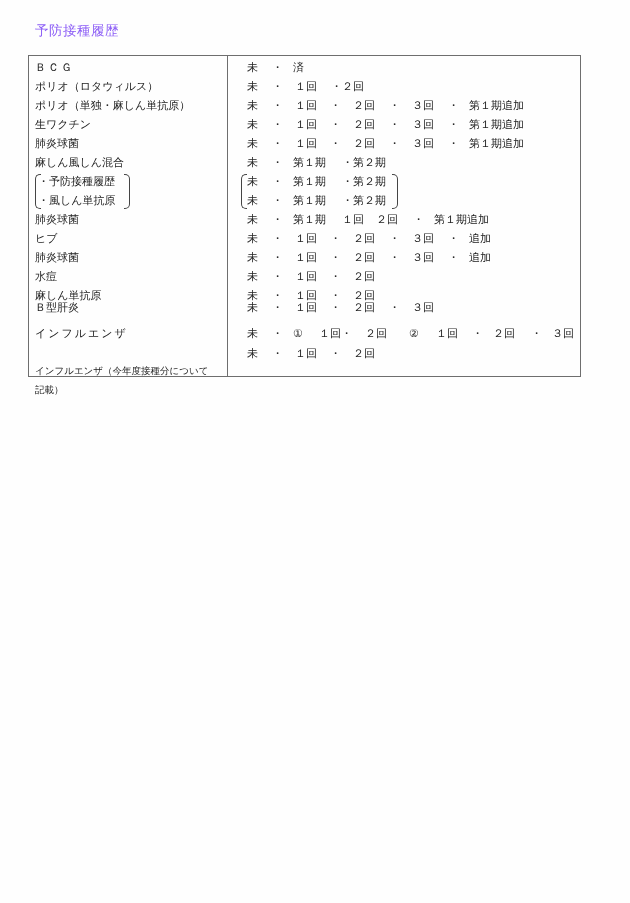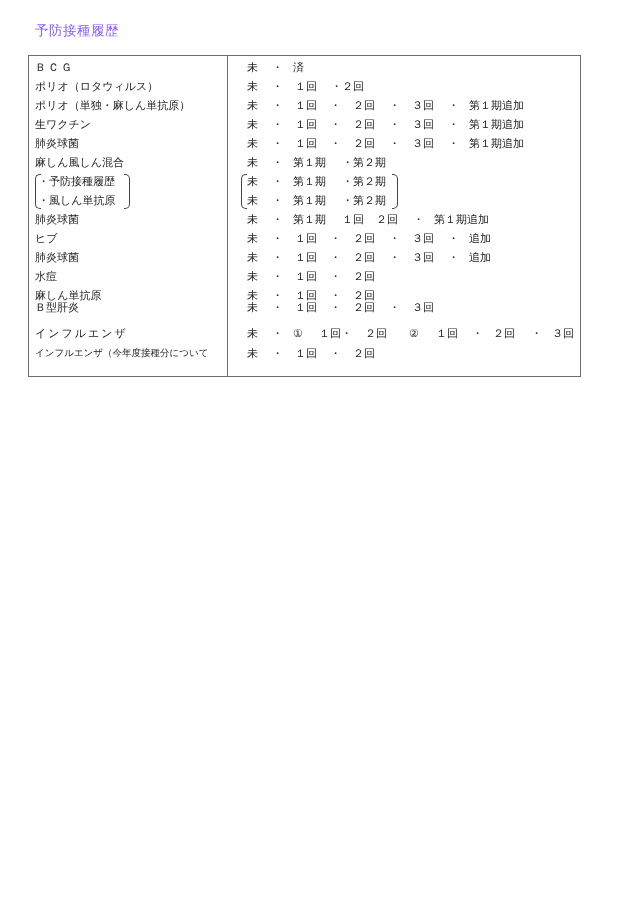--- a/index.html
+++ b/index.html
@@ -246,22 +246,23 @@
     <span class="v" style="left:336px">２回</span>
     <span class="v" style="left:380px">②</span>
     <span class="v" style="left:407px">１回</span>
     <span class="v" style="left:443px">・</span>
     <span class="v" style="left:464px">２回</span>
     <span class="v" style="left:502px">・</span>
     <span class="v" style="left:523px">３回</span>
   </div>
 
   <div class="row" style="top:287px; height:33px">
-    <span class="name small" style="top:0; line-height:19px">
+    <span class="name small" style="top:18px; line-height:19px">
       <span style="display:block">インフルエンザ（今年度接種分について</span>
+      <span style="display:block">記載）</span>
     </span>
     <span class="v" style="left:218px; top:1px">未</span>
     <span class="v" style="left:243px; top:1px">・</span>
     <span class="v" style="left:266px; top:1px">１回</span>
     <span class="v" style="left:301px; top:1px">・</span>
     <span class="v" style="left:324px; top:1px">２回</span>
   </div>
 </div>
 
 </body></html>

